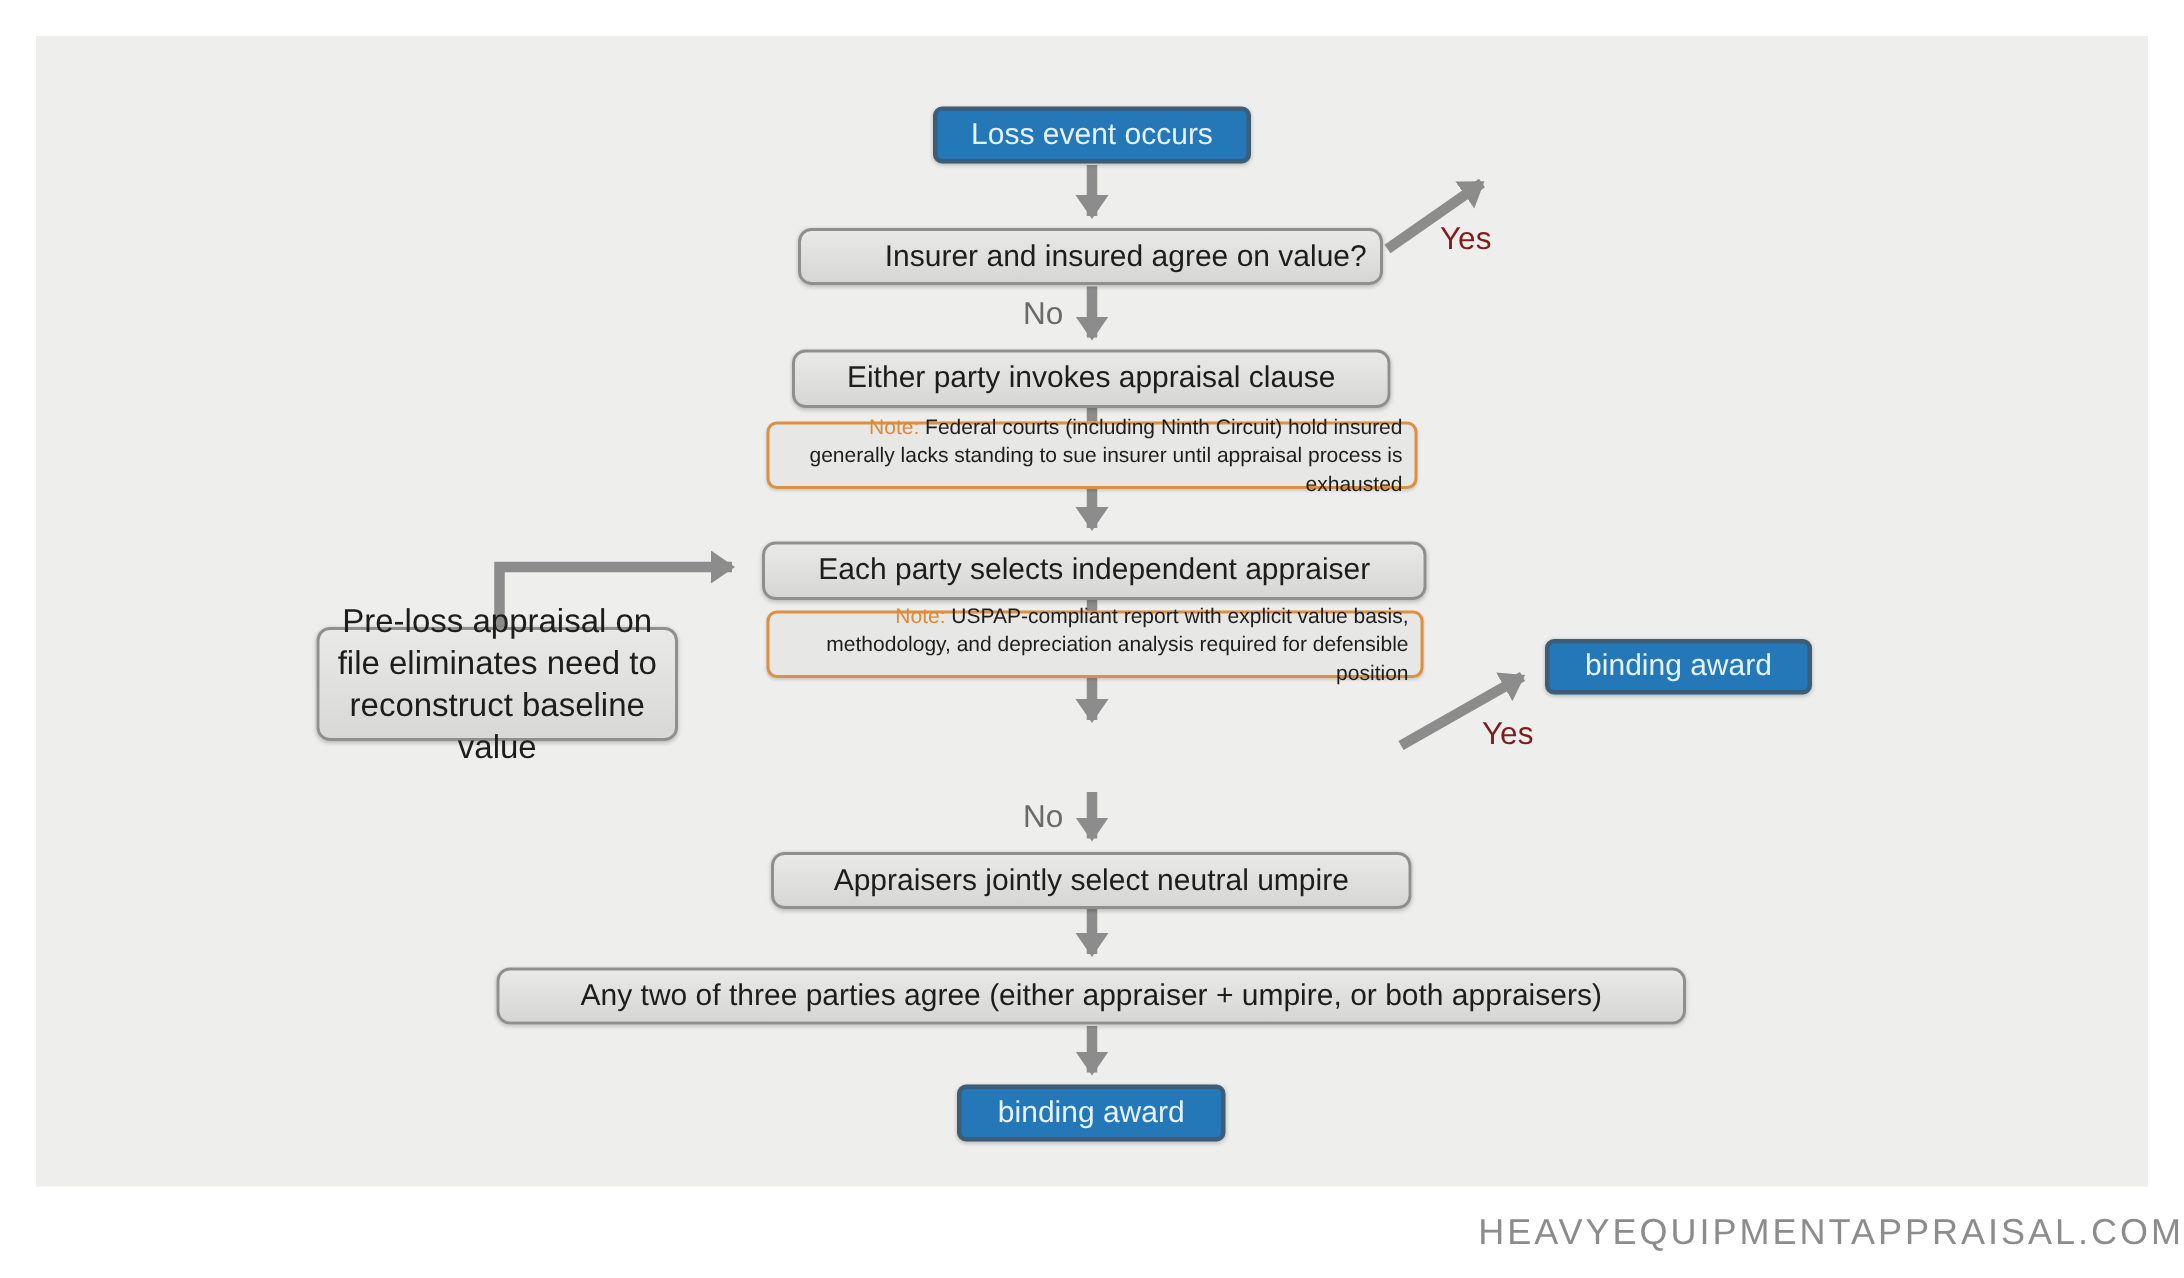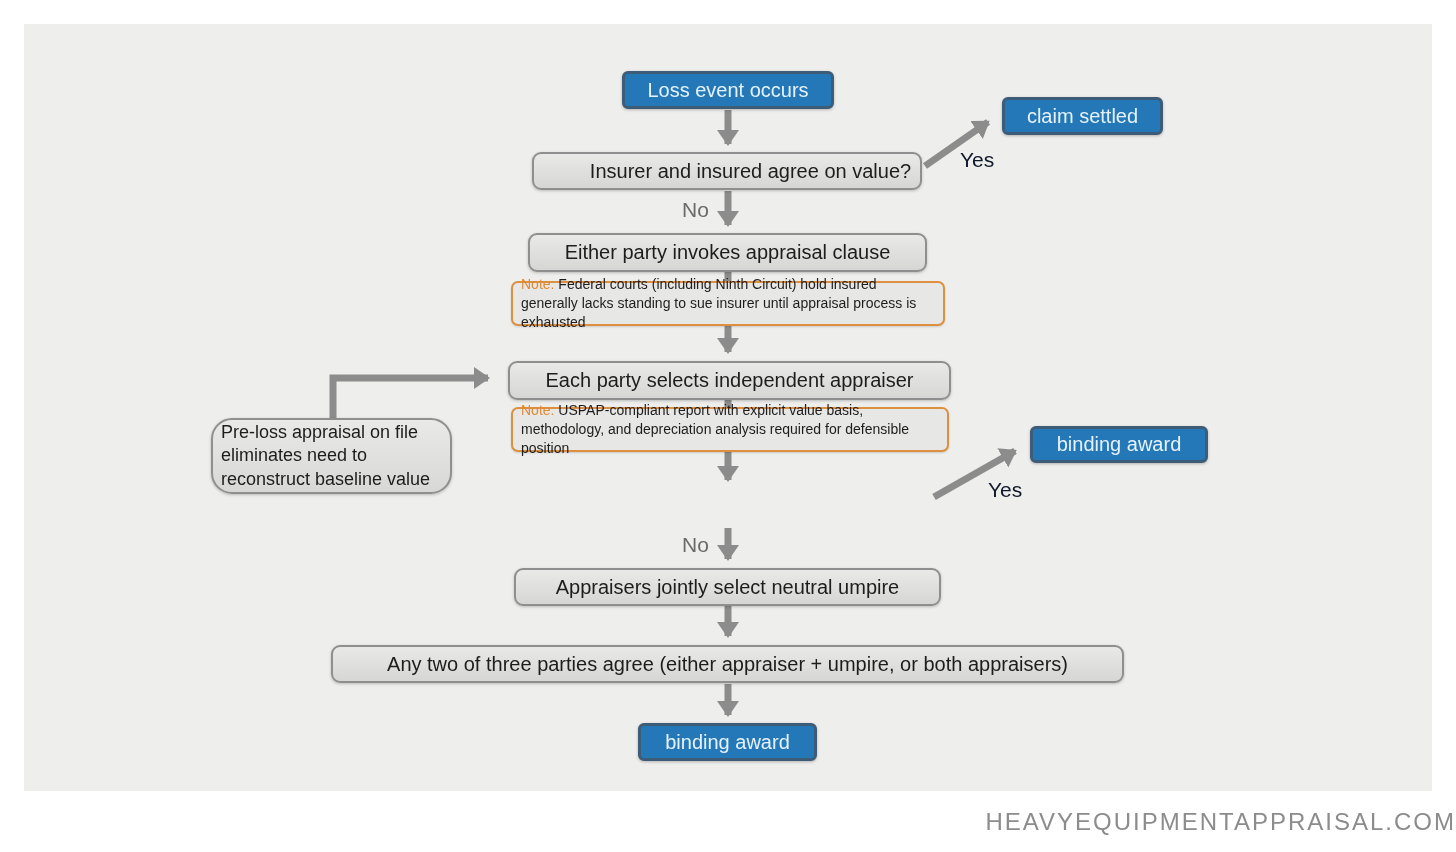--- a/index.html
+++ b/index.html
@@ -47,43 +47,44 @@
     font-size: 20px;
     box-shadow: 0 1px 3px rgba(0,0,0,0.25);
   }
   .note {
     background: #e7e7e6;
     border: 2px solid #dd9140;
     border-radius: 7px;
     color: #1d1d1d;
     font-size: 14px;
     line-height: 1.35;
-    text-align: left;
+    text-align: right;
     white-space: normal;
     padding: 2px 8px;
     box-shadow: 0 1px 2px rgba(0,0,0,0.15);
   }
   .note .note-prefix { color: #dd8a35; }
   .sidebox {
     background: linear-gradient(180deg, #e9e9e8, #d8d8d7);
     border: 2px solid #8f8f8f;
-    border-radius: 21px;
+    border-radius: 9px;
     color: #1d1d1d;
-    font-size: 18px;
+    font-size: 22px;
     line-height: 1.28;
+    text-align: center;
     white-space: normal;
     padding: 4px 8px;
     box-shadow: 0 1px 3px rgba(0,0,0,0.22);
   }
   .edge-label {
     position: absolute;
     z-index: 2;
     font-size: 21px;
   }
-  .edge-label.yes { color: #0f172a; }
+  .edge-label.yes { color: #7f1d1d; }
   .edge-label.no { color: #6a6a6a; }
   .watermark {
     position: absolute;
     left: 0; top: 808px;
     width: 1456px;
     text-align: right;
     color: #8c8c8c;
     font-size: 24px;
     letter-spacing: 2px;
     z-index: 2;
@@ -114,21 +115,20 @@
       <path d="M925 166 L988 122" marker-end="url(#ah)"></path>
       <path d="M934 497 L1015 451" marker-end="url(#ah)"></path>
       <path d="M333 418 L333 378 L488 378" marker-end="url(#ah)"></path>
     </g>
   </svg>
 
   <div class="node term" style="left:622px; top:71px; width:212px; height:38px;">Loss event occurs</div>
 
   <div class="node proc" style="left:532px; top:152px; width:390px; height:38px;padding-left:47px;">Insurer and insured agree on value?</div>
 
-  <div class="node term" style="left:1002px; top:97px; width:161px; height:38px;">claim settled</div>
 
   <div class="edge-label yes" style="left:960px; top:148px;">Yes</div>
 
   <div class="edge-label no" style="left:682px; top:198px;">No</div>
 
   <div class="node proc" style="left:528px; top:233px; width:399px; height:39px;">Either party invokes appraisal clause</div>
 
   <div class="node note" style="left:511px; top:281px; width:434px; height:45px;">
     <div>
       <span class="note-prefix">Note:</span>

